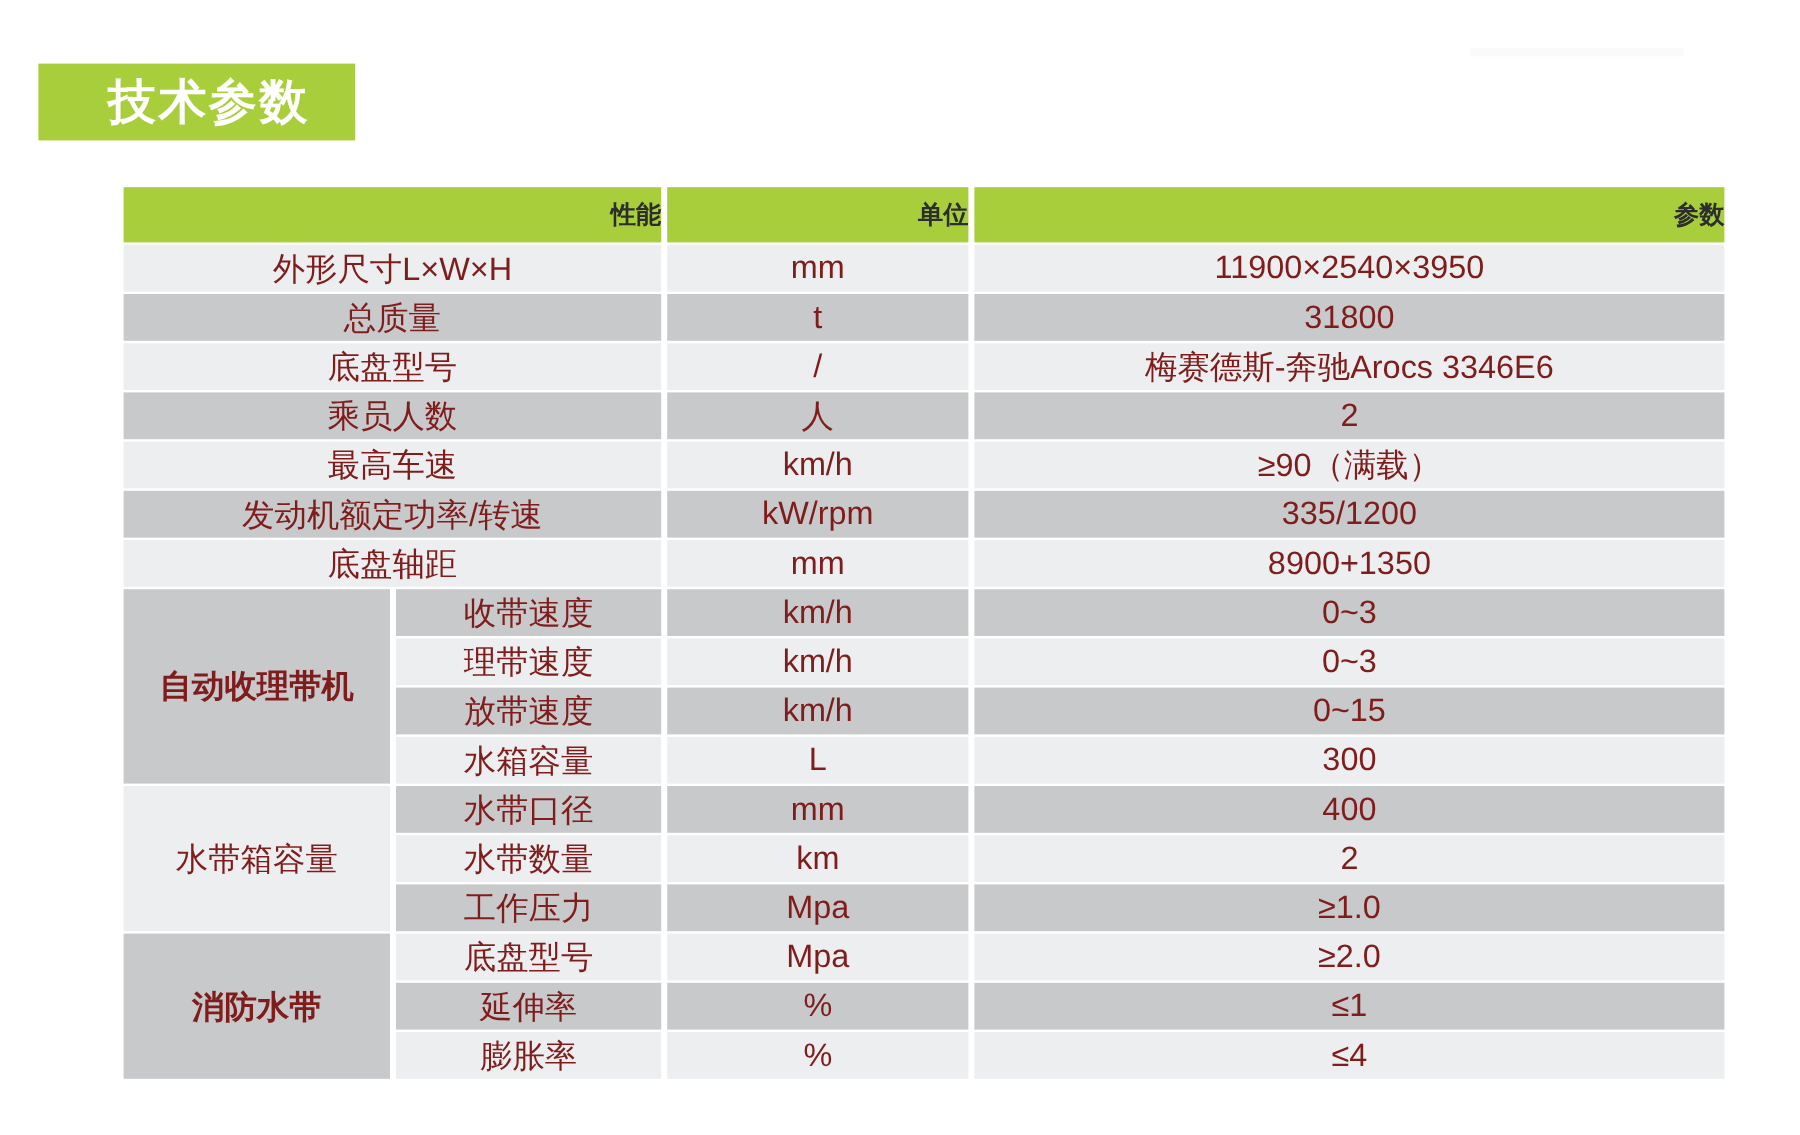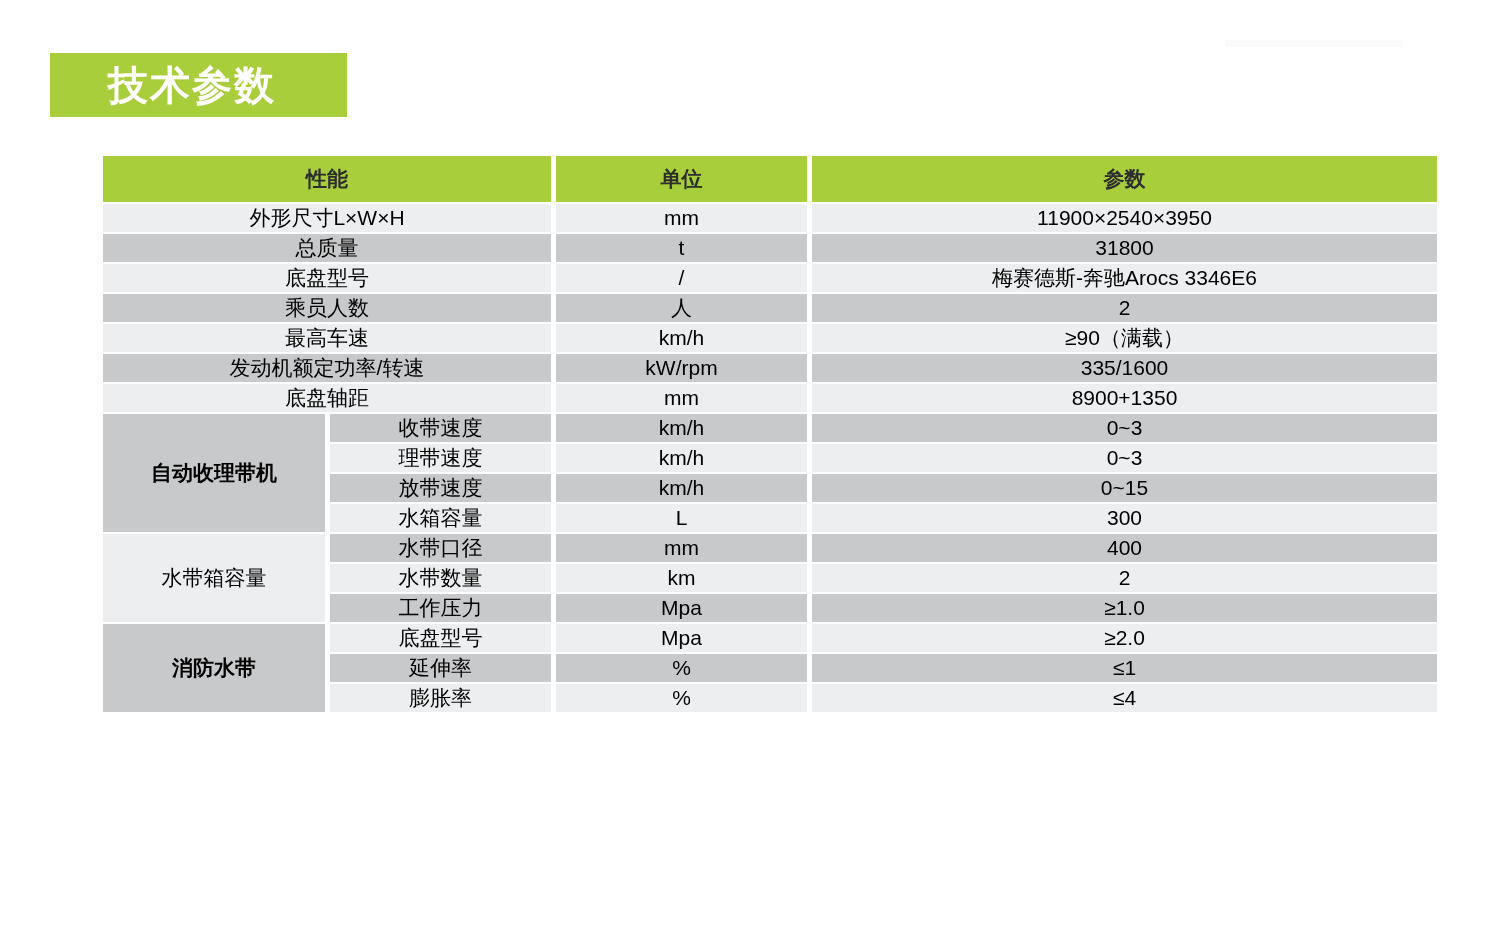--- a/index.html
+++ b/index.html
@@ -9,23 +9,23 @@
     height: 946px;
     background: #ffffff;
     overflow: hidden;
     font-family: "Liberation Sans", "DejaVu Sans", sans-serif;
   }
   .page { position: relative; width: 1500px; height: 946px; }
 
   
   .banner {
     position: absolute;
-    left: 50px;
+    left: 32px;
     top: 53px;
-    width: 297px;
+    width: 264px;
     height: 64px;
     background: #a8ce3c;
     box-sizing: border-box;
     display: flex;
     align-items: center;
     padding-left: 58px;
     text-align: center;
   }
   .banner-text {
     color: #ffffff;
@@ -59,28 +59,28 @@
   col.c2 { width: 221px; }
   col.c3 { width: 251px; }
   col.c4 { width: 625px; }
 
   th {
     background: #a8ce3c;
     height: 46px;
     font-size: 21px;
     font-weight: bold;
     color: #2d2d2d;
-    text-align: center;
+    text-align: right;
     vertical-align: middle;
     padding: 0;
   }
   td {
-    height: 28px;
-    font-size: 21px;
-    color: #000000;
+    height: 39px;
+    font-size: 27px;
+    color: #7f1d1d;
     text-align: center;
     vertical-align: middle;
     padding: 0;
     overflow: hidden;
     white-space: nowrap;
   }
   tr.r-light > td { background: #eceeef; }
   tr.r-dark  > td { background: #c8c9cb; }
   td.g-light { background: #eceeef !important; font-family: Liberation Serif, serif; }
   td.g-dark  { background: #c8c9cb !important; font-weight: bold; }
@@ -132,21 +132,21 @@
         <td>2</td>
       </tr>
       <tr class="r-light">
         <td colspan="2">最高车速</td>
         <td>km/h</td>
         <td>≥90（满载）</td>
       </tr>
       <tr class="r-dark">
         <td colspan="2">发动机额定功率/转速</td>
         <td>kW/rpm</td>
-        <td>335/1600</td>
+        <td>335/1200</td>
       </tr>
       <tr class="r-light">
         <td colspan="2">底盘轴距</td>
         <td>mm</td>
         <td>8900+1350</td>
       </tr>
 
       <tr class="r-dark">
         <td rowspan="4" class="g-dark">自动收理带机</td>
         <td>收带速度</td>

